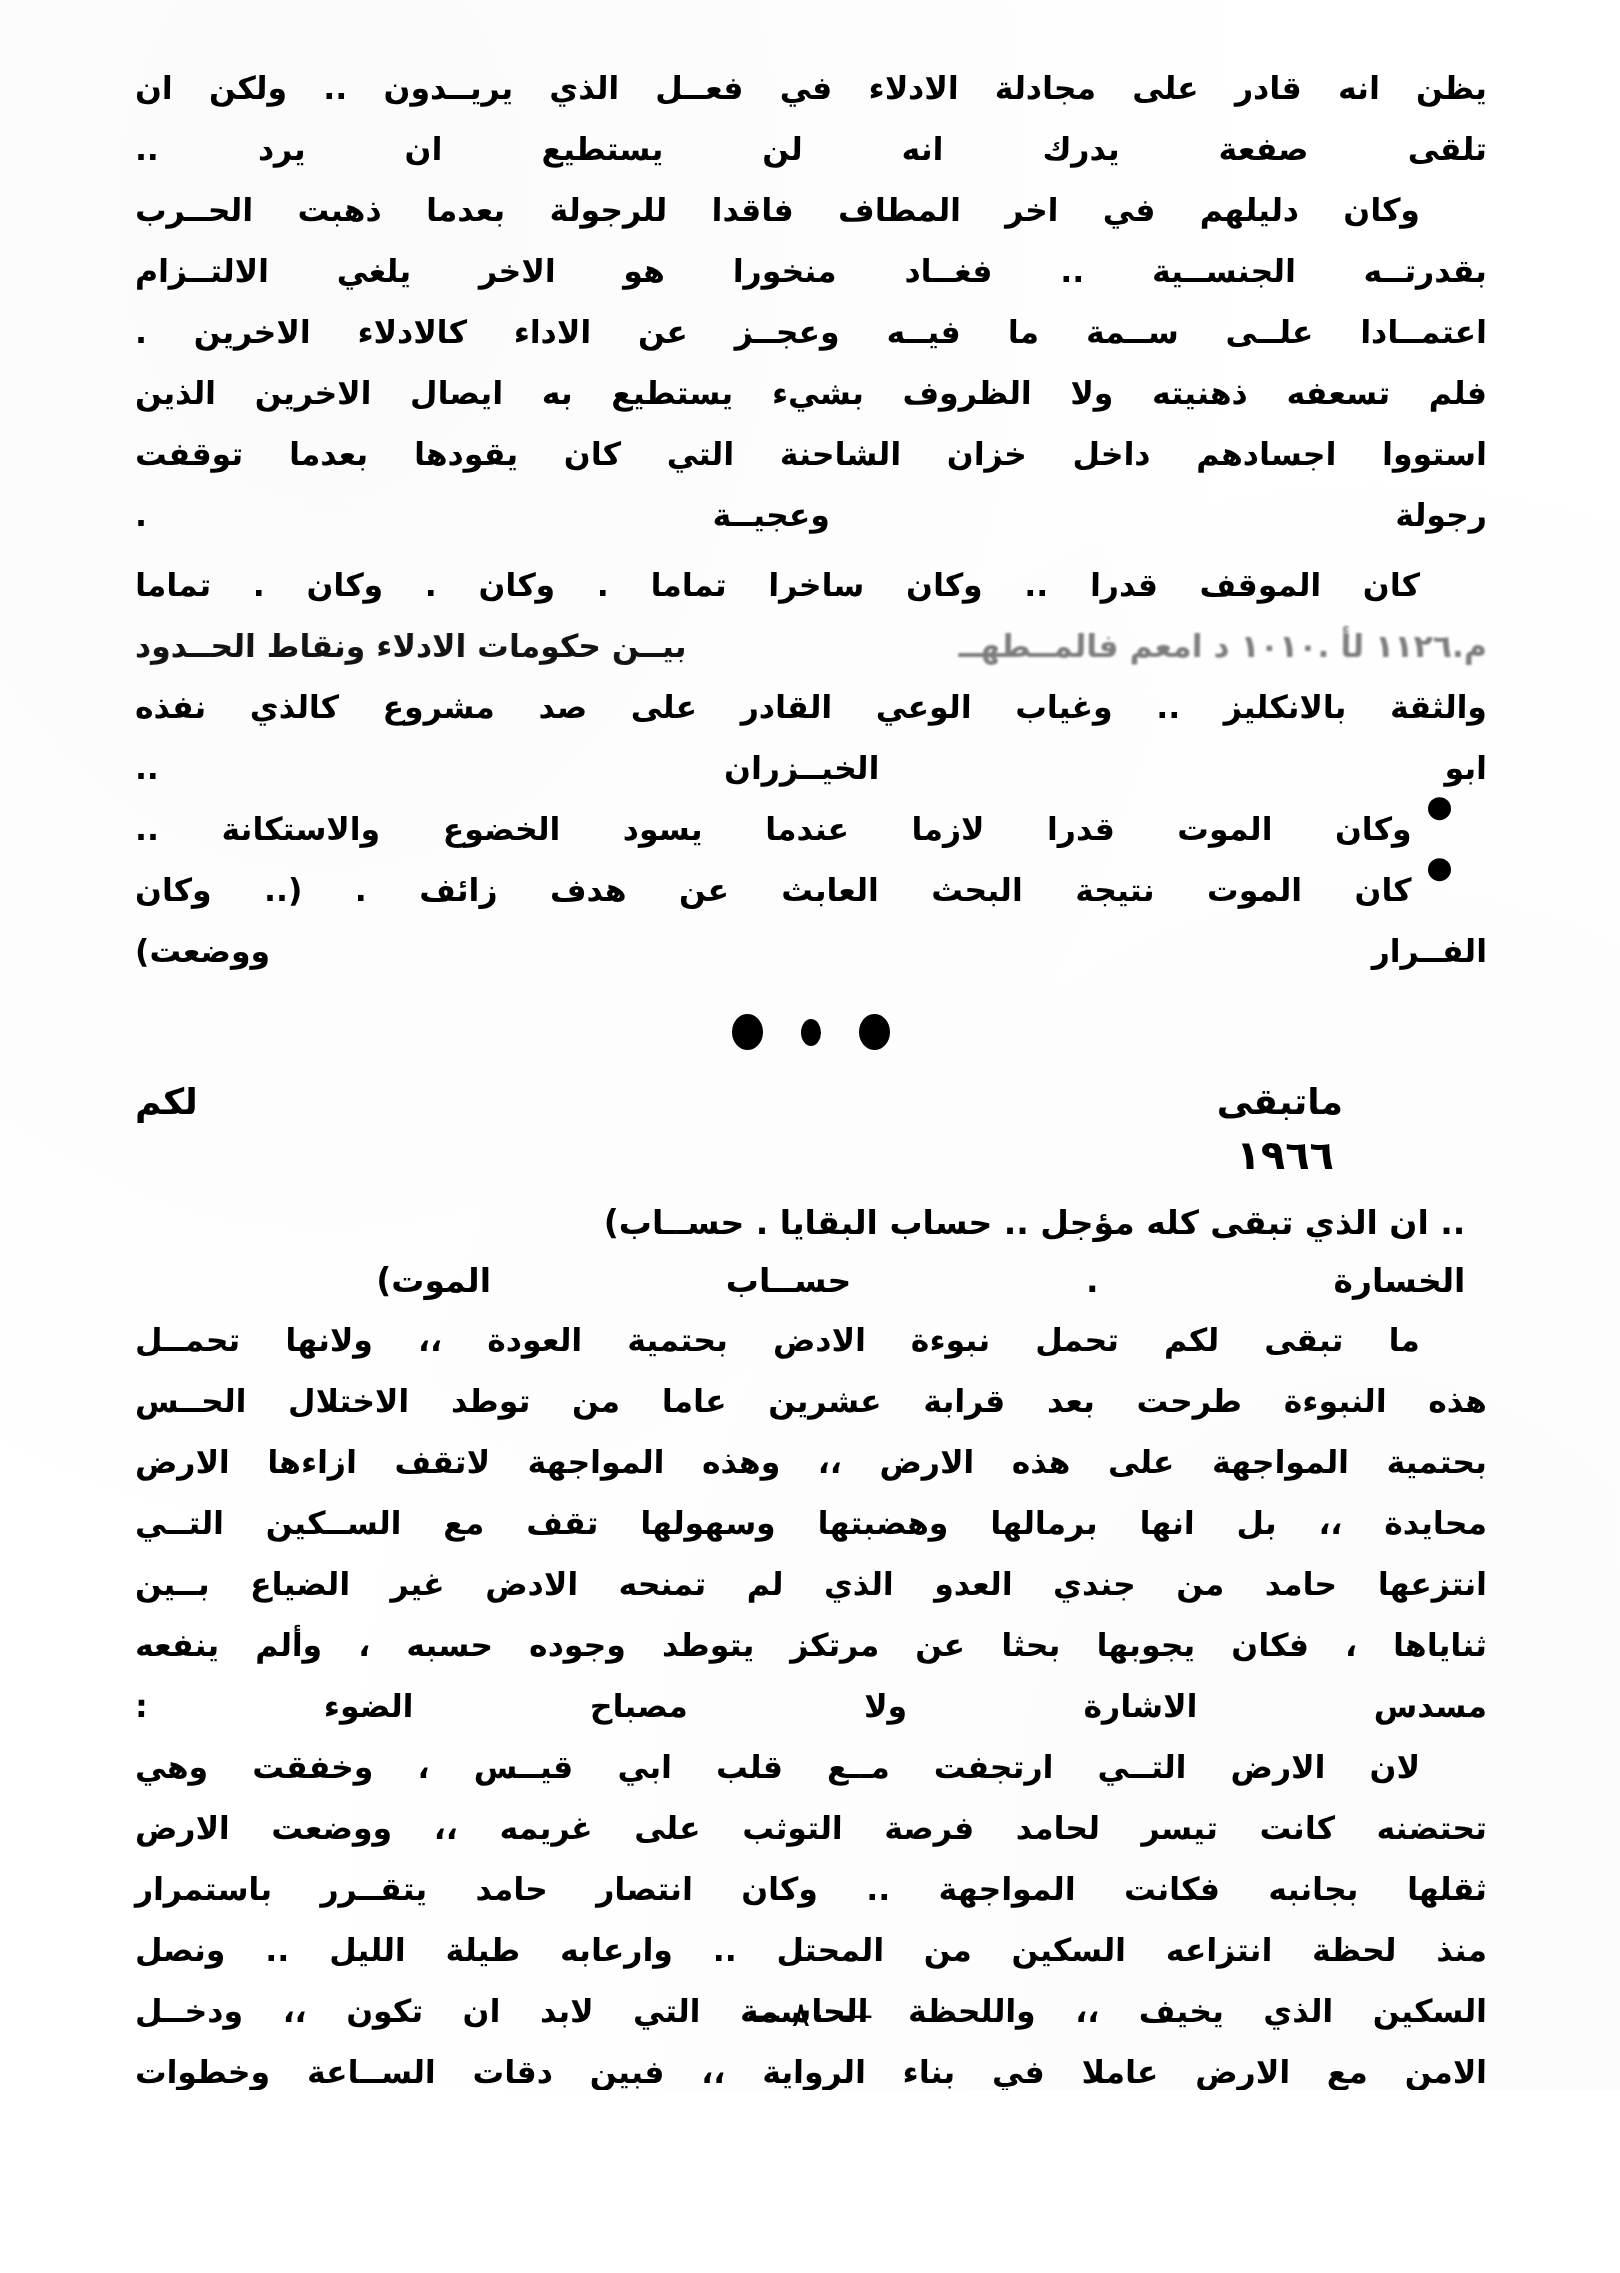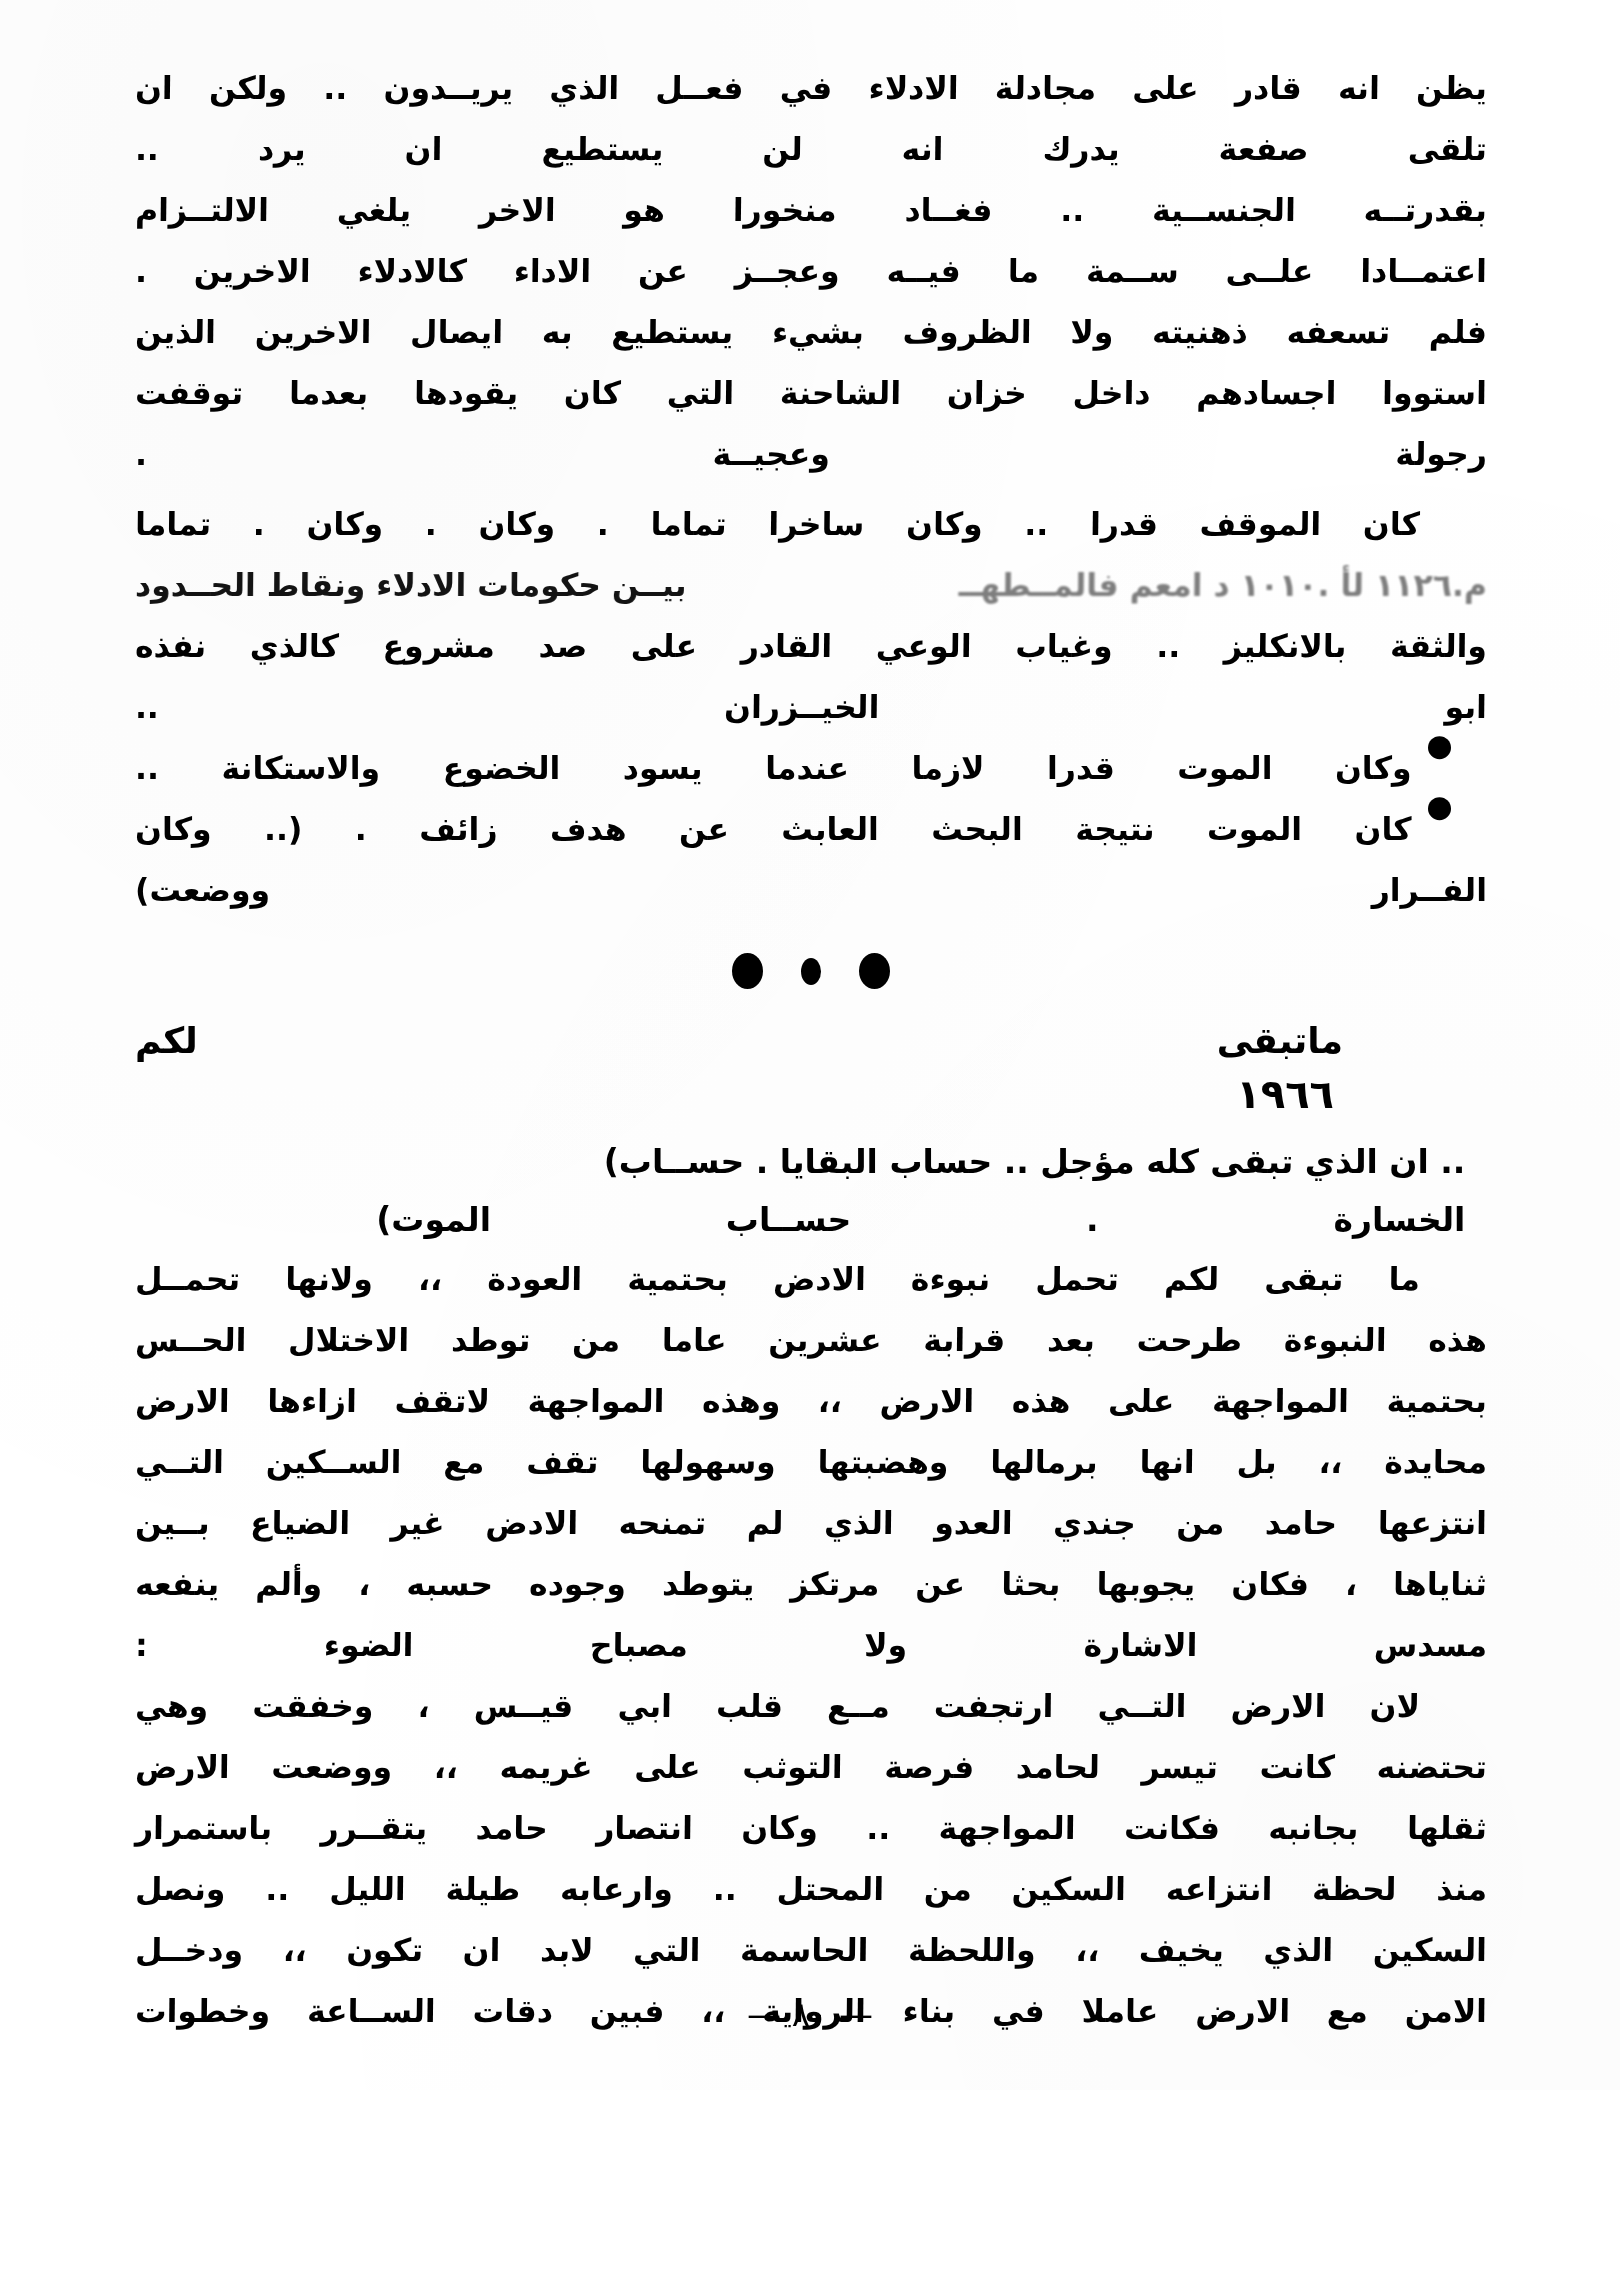--- a/index.html
+++ b/index.html
@@ -182,20 +182,21 @@
 <body>
 
 <div class="page">
   <div class="scan-tint"></div>
 
   <div class="text-column">
 
     <div>
       <div class="body-line flush">يظن انه قادر على مجادلة الادلاء في فعــل الذي يريــدون .. ولكن ان</div>
       <div class="body-line flush">تلقى صفعة يدرك انه لن يستطيع ان يرد ..</div>
+      <div class="body-line flush indent-line">وكان دليلهم في اخر المطاف فاقدا للرجولة بعدما ذهبت الحــرب</div>
       <div class="body-line flush">بقدرتــه الجنســية .. فغــاد منخورا هو الاخر يلغي الالتــزام</div>
       <div class="body-line flush">اعتمــادا علــى ســمة ما فيــه وعجــز عن الاداء كالادلاء الاخرين .</div>
       <div class="body-line flush">فلم تسعفه ذهنيته ولا الظروف بشيء يستطيع به ايصال الاخرين الذين</div>
       <div class="body-line flush">استووا اجسادهم داخل خزان الشاحنة التي كان يقودها بعدما توقفت</div>
       <div class="body-line flush-left">رجولة وعجيــة .</div>
     </div>
 
     <div class="para-gap"></div>
 
     <div>

